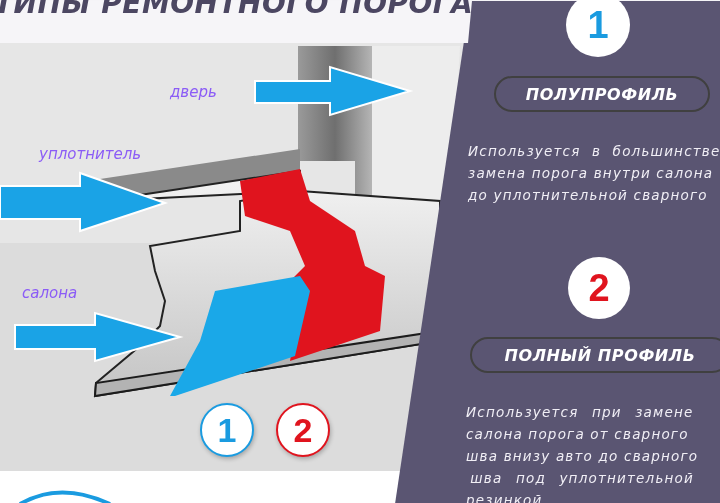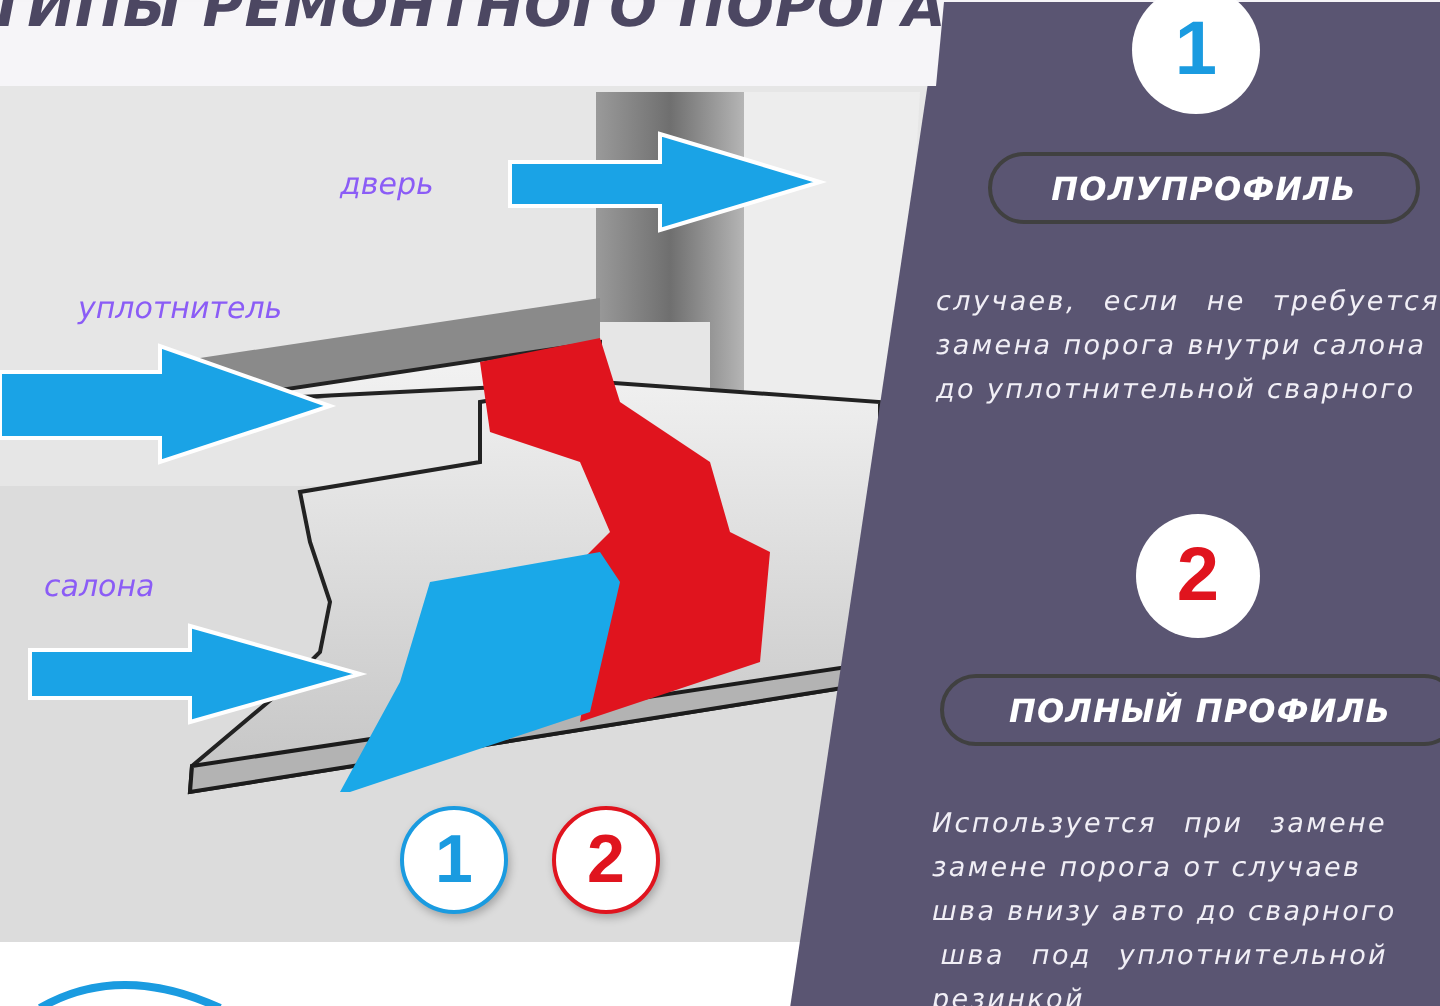--- a/index.html
+++ b/index.html
@@ -78,31 +78,31 @@
     </div>
   <div class="circ" style="left:276px;top:402px;border:2px solid #e0141e;color:#e0141e;">
       <span>2</span>
     </div>
 
   <div class="badge" style="left:566px;top:-8px;width:64px;height:64px;color:#1a9be0;">
       <span>1</span>
     </div>
   <div class="pill" style="left:494px;top:75px;width:216px;">ПОЛУПРОФИЛЬ</div>
   <div class="desc" style="left:468px;top:139px;">
-    <div style="word-spacing:8px;">случаев, если не требуется</div>
+    <div style="word-spacing:6px;">Используется в большинстве</div>
     <div>замена порога внутри салона</div>
     <div>до уплотнительной сварного</div>
   </div>
 
   <div class="badge" style="left:568px;top:256px;width:62px;height:62px;color:#e0141e;">
       <span>2</span>
     </div>
   <div class="pill" style="left:470px;top:336px;width:260px;">ПОЛНЫЙ ПРОФИЛЬ</div>
   <div class="desc" style="left:466px;top:400px;">
     <div style="word-spacing:8px;">Используется при замене</div>
-    <div>замене порога от случаев</div>
+    <div>салона порога от сварного</div>
     <div>шва внизу авто до сварного</div>
     <div style="word-spacing:8px;text-align:center;">шва под уплотнительной</div>
     <div>резинкой</div>
   </div>
 
   <div class="watermark">Avito</div>
 </div>
 
 </body></html>

